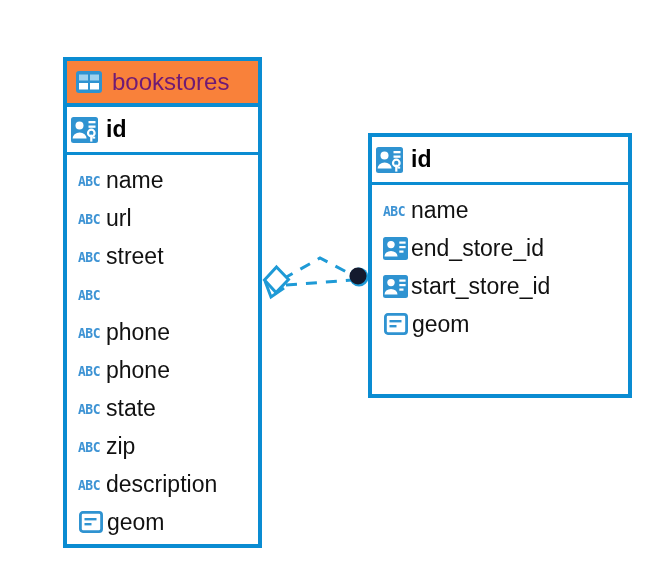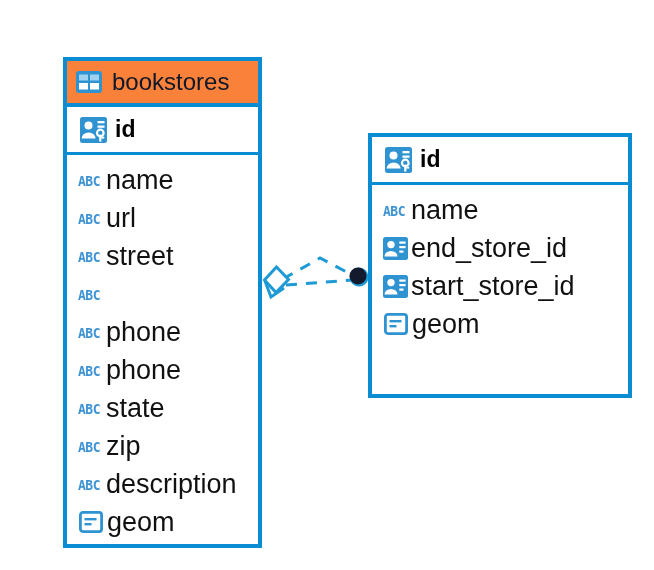--- a/index.html
+++ b/index.html
@@ -48,32 +48,32 @@
     align-items: center;
     padding-left: 9px;
     gap: 10px;
     border-bottom: 4px solid #0a8cd2;
   }
   .entity-header.accent-orange { background: #f9813a; }
   .entity-header.accent-grey   { background: #eeeeee; }
 
   .entity-title {
     font-size: 24px;
-    color: #0f172a;
+    color: #701a75;
     line-height: 1;
     white-space: nowrap;
   }
 
   
   .pk-row {
     box-sizing: border-box;
     height: 48px;
     display: flex;
     align-items: center;
-    padding-left: 13px;
+    padding-left: 4px;
     gap: 8px;
     border-bottom: 3px solid #0a8cd2;
     background: #ffffff;
   }
   .pk-label {
     font-size: 23px;
     font-weight: bold;
     color: #000000;
     line-height: 1;
   }
@@ -82,21 +82,21 @@
   .fields {
     padding-top: 6px;
   }
   .field-row {
     height: 38px;
     display: flex;
     align-items: center;
     padding-left: 11px;
   }
   .field-label {
-    font-size: 27px;
+    font-size: 23px;
     color: #111111;
     line-height: 1;
     white-space: nowrap;
   }
 
   
   .icon {
     flex: 0 0 auto;
     display: inline-block;
     line-height: 0;

